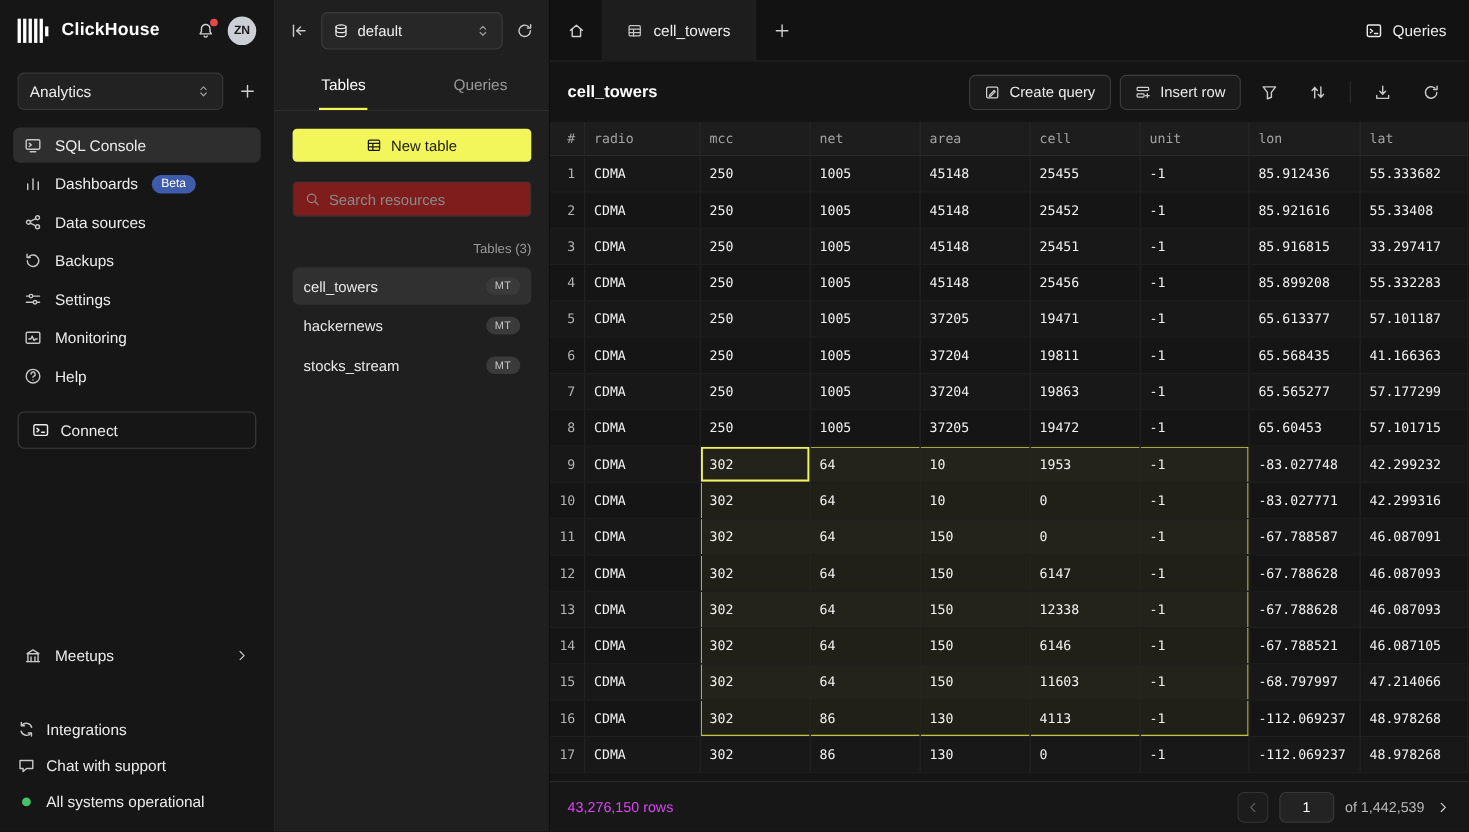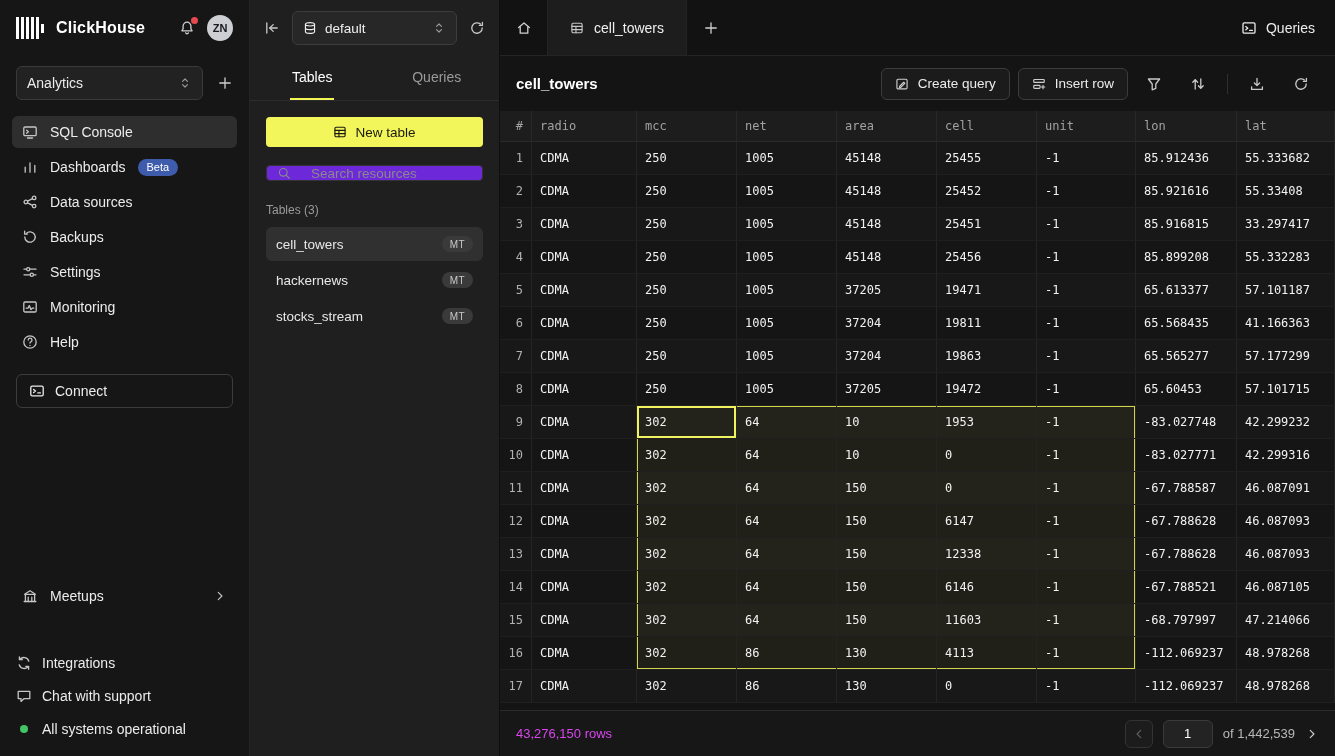--- a/index.html
+++ b/index.html
@@ -52,24 +52,24 @@
   .db-select { flex:1; height:34px; background:#272727; border:1px solid #3c3c3c; border-radius:6px; display:flex; align-items:center; gap:8px; padding:0 10px; font-size:13.5px; color:#f0f0f0;justify-content:center; }
   .db-select .unfold { margin-left:auto; color:#9a9a9a; }
   .tabs { display:flex; border-bottom:1px solid #2c2c2c; flex:none; }
   .tab { flex:1; display:flex; align-items:center; justify-content:center; font-size:14px; color:#9a9a9a; }
   .tab span { display:flex; align-items:center; height:44px; border-bottom:2px solid transparent; padding:0 2px; }
   .tab.active { color:#fff; }
   .tab.active span { border-bottom-color:#f3f655; }
   .explorer-body { padding:16px; display:flex; flex-direction:column; flex:1; }
   .new-table-btn { width:100%; height:30px; background:#f3f65b; color:#1a1a12; border:none; border-radius:4px; display:flex; align-items:center; justify-content:center; gap:8px; font-size:13.5px; font-weight:500; font-family:inherit; }
   .new-table-btn svg { color:#1a1a12; }
-  .search { margin-top:18px; height:16px; background:#6d28d9; border:1px solid #333; border-radius:4px; display:flex; align-items:center; gap:20px; padding:0 10px; color:#8a8a8a; }
+  .search { margin-top:18px; height:32px; background:#7f1d1d; border:1px solid #333; border-radius:4px; display:flex; align-items:center; gap:8px; padding:0 10px; color:#8a8a8a; }
   .search input { background:transparent; border:none; outline:none; color:#ddd; font-size:13.5px; width:100%; font-family:inherit; }
   .search input::placeholder { color:#8a8a8a; }
-  .section-label { margin-top:22px; font-size:12px; color:#9a9a9a; }
+  .section-label { margin-top:22px; font-size:12px; color:#9a9a9a;text-align:right; }
   .table-list { margin-top:10px; display:flex; flex-direction:column; gap:2px; }
   .table-item { height:34px; display:flex; align-items:center; padding:0 10px; border-radius:6px; font-size:13.5px; color:#e8e8e8; }
   .table-item.selected { background:#303030; }
   .mt-badge { margin-left:auto; background:#3a3a3a; color:#c9c9c9; font-size:10px; padding:2.5px 8px; border-radius:9px; letter-spacing:.4px; }
 
   
   .main { flex:1; min-width:0; display:flex; flex-direction:column; background:#141414; }
   .main-tabbar { height:56px; flex:none; background:#121212; display:flex; align-items:stretch; border-bottom:1px solid #242424; }
   .home-tab { width:48px; display:flex; align-items:center; justify-content:center; color:#cfcfcf; border-right:1px solid #242424; }
   .main-tab { display:flex; align-items:center; gap:10px; padding:0 22px; background:#1d1d1d; color:#f0f0f0; font-size:14px; border-right:1px solid #242424; }

